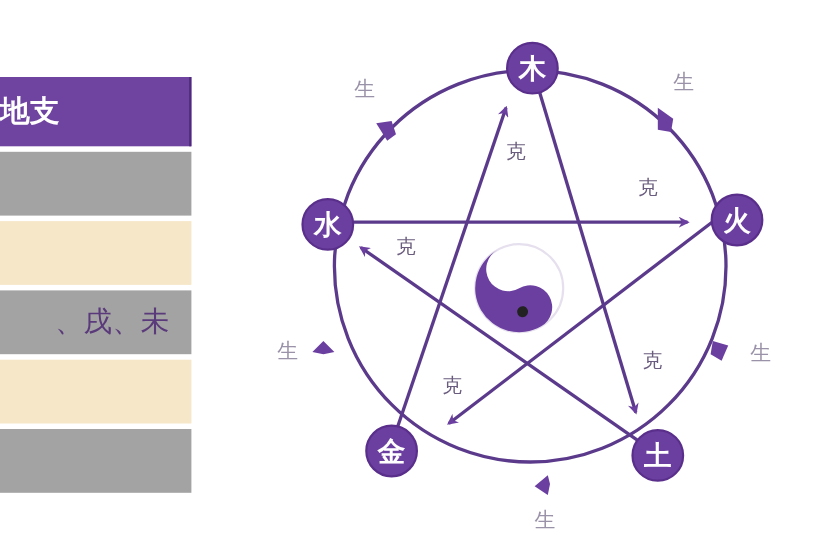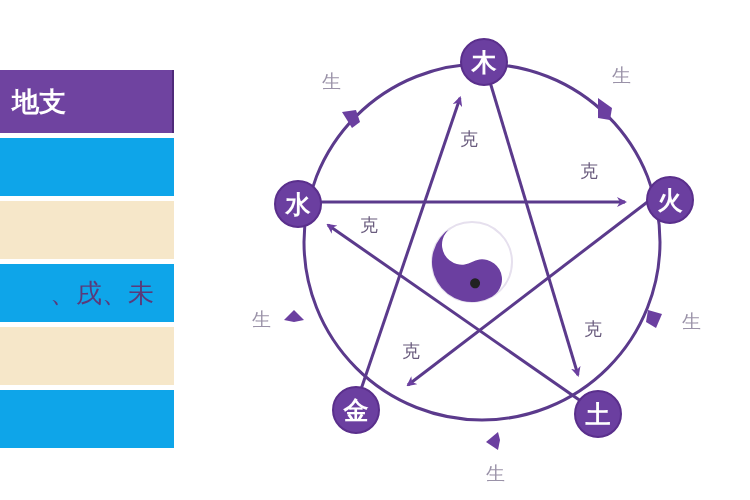--- a/index.html
+++ b/index.html
@@ -5,29 +5,29 @@
   html, body { margin: 0; padding: 0; }
   body {
     width: 750px; height: 500px; overflow: hidden; position: relative;
     background: #ffffff;
     font-family: "DejaVu Sans", "Liberation Sans", sans-serif;
   }
   .table { position: absolute; left: 0; top: 70px; width: 174px; }
   .thead {
     height: 63px; background: #6f43a0; color: #ffffff;
     font-size: 27px; font-weight: bold; line-height: 63px;
-    padding-left: 16px; box-sizing: border-box; white-space: nowrap; overflow: hidden;
+    padding-left: 4px; box-sizing: border-box; white-space: nowrap; overflow: hidden;
     border-right: 2px solid #4f2a7a;
   }
   .trow {
     margin-top: 5px; height: 58px; box-sizing: border-box;
     color: #5a3a7a; font-size: 26px; line-height: 58px; white-space: nowrap;
     overflow: hidden; text-align: right; padding-right: 22px;
   }
-  .trow.lav { background: #0ea5e9; }
+  .trow.lav { background: #a3a3a3; }
   .trow.cream { background: #f6e7c9; }
   .diagram { position: absolute; left: 230px; top: 20px; width: 500px; height: 480px; }
   .diagram svg { position: absolute; left: 0; top: 0; }
   .node {
     position: absolute; width: 48px; height: 48px; border-radius: 50%;
     background: #6b3fa0; color: #ffffff; font-size: 25px; font-weight: bold;
     display: flex; align-items: center; justify-content: center;
     box-sizing: border-box; border: 2px solid #5a2f8c;
   }
   .lbl {

